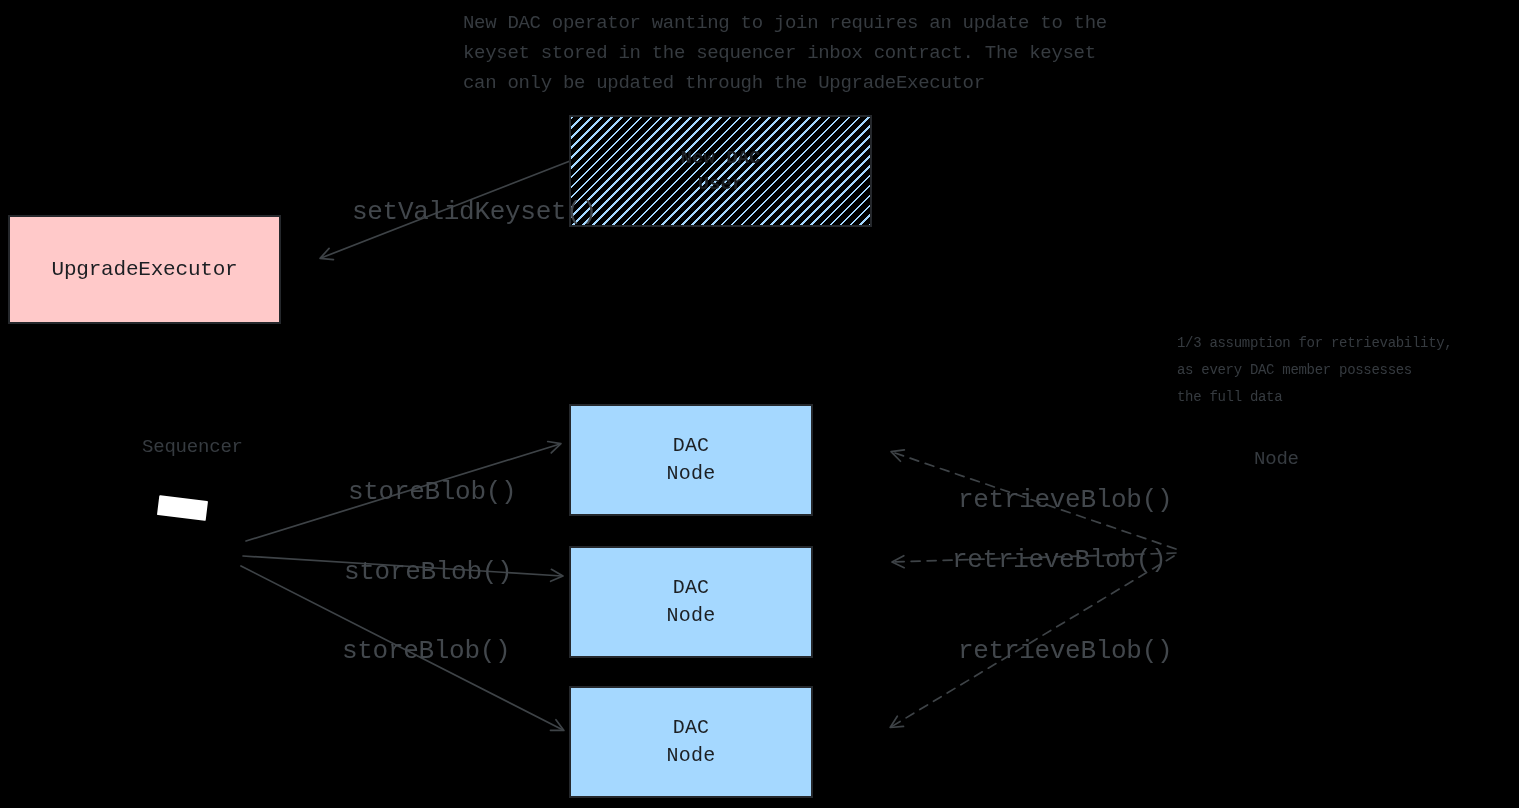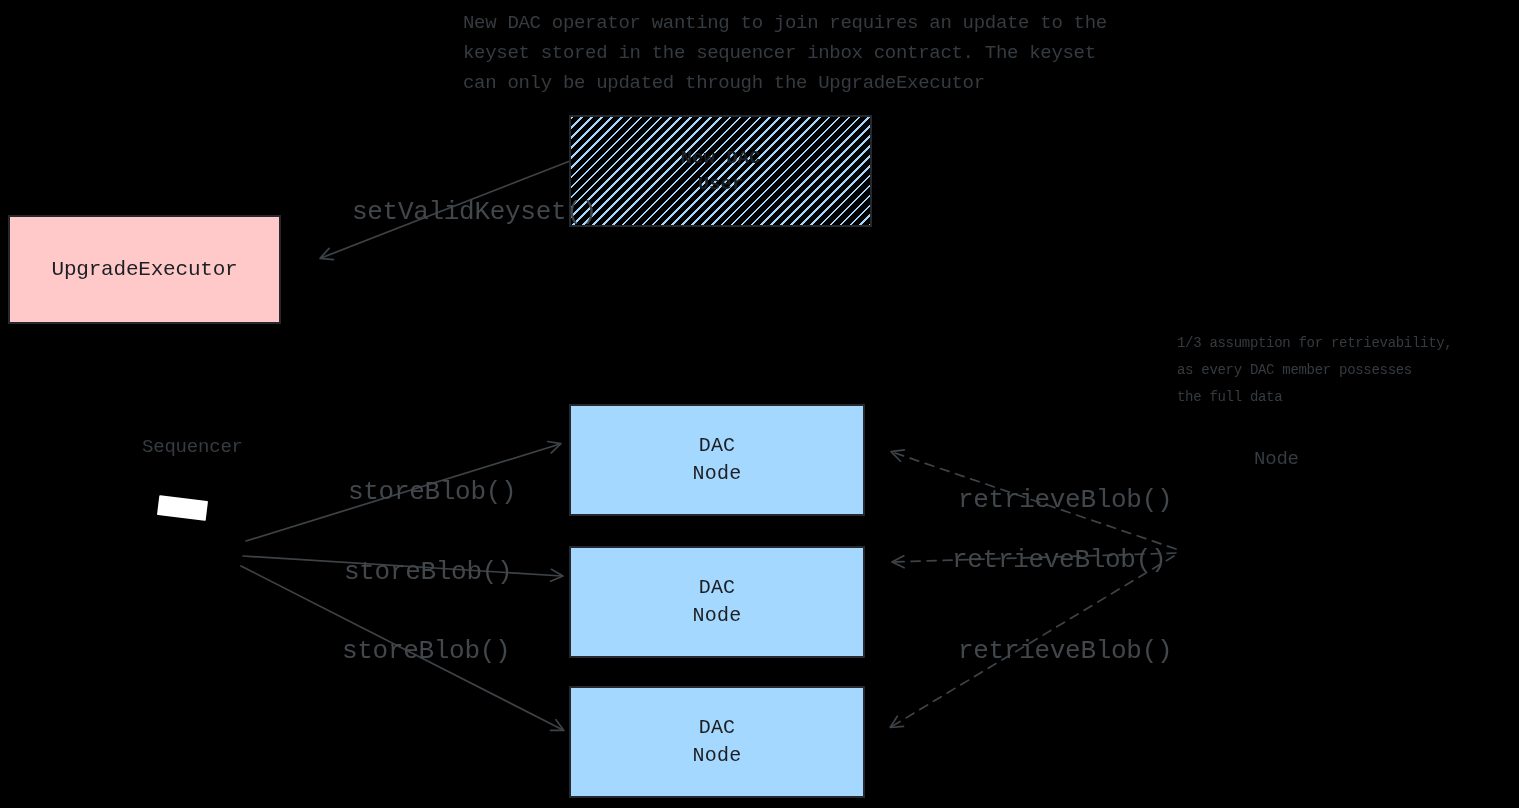--- a/index.html
+++ b/index.html
@@ -97,21 +97,21 @@
     );
   }
   .box.hatched .box-label {
     font-size: 19px;
     line-height: 26px;
     font-weight: bold;
     color: #1a1d21;
   }
   .box.dac {
     left: 569px;
-    width: 296px; height: 112px;
+    width: 244px; height: 112px;
     background: var(--blue, #a5d8ff);
   }
   .box.dac .box-label {
     font-size: 20px;
     line-height: 28px;
     letter-spacing: 0.2px;
   }
   .dac-1 { top: 404px; }
   .dac-2 { top: 546px; }
   .dac-3 { top: 686px; }

